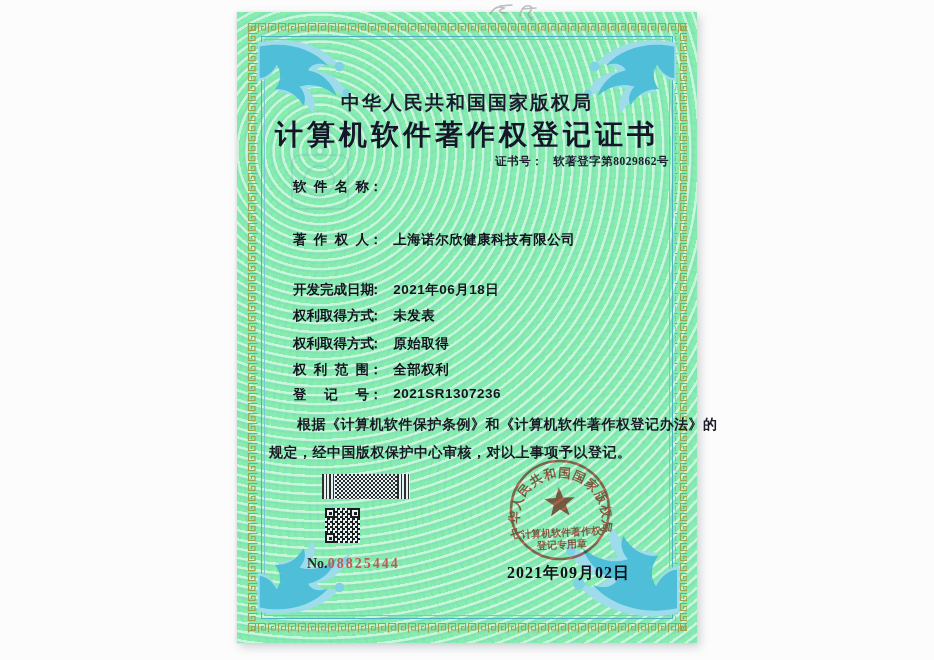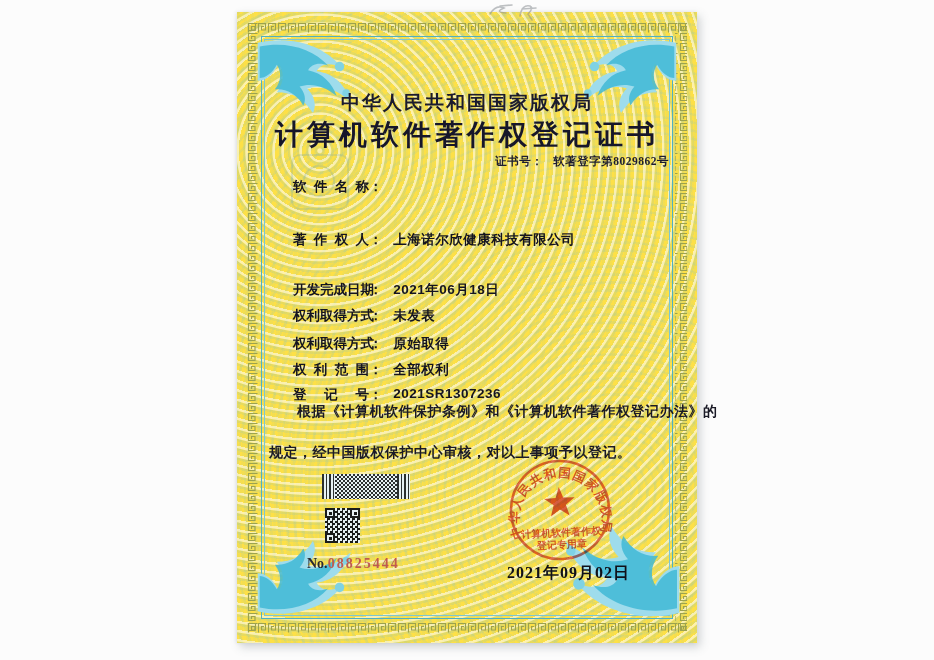--- a/index.html
+++ b/index.html
@@ -3,21 +3,21 @@
 <meta charset="utf-8">
 <style>
   html,body{margin:0;padding:0;}
   body{
     width:934px;height:660px;position:relative;overflow:hidden;
     background:#fcfcfc;
     font-family:"Liberation Serif","DejaVu Serif",serif;
   }
   .paper{
     position:absolute;left:237px;top:12px;width:460px;height:631px;
-    background-color:#fde047;
+    background-color:#86efac;
     box-shadow:3px 4px 9px rgba(90,100,108,.28), -1px 0 3px rgba(90,100,108,.12);
   }
   
   .paper::before{
     content:"";position:absolute;inset:0;
     background:
       repeating-radial-gradient(circle at 18% 22%, rgba(255,255,255,.55) 0 2px, rgba(122,192,208,.17) 3px 5px, rgba(255,255,255,0) 5px 9px),
       repeating-radial-gradient(circle at 82% 76%, rgba(122,192,208,.15) 0 2px, rgba(255,255,255,0) 3px 8px),
       repeating-linear-gradient(93deg, rgba(122,192,208,.07) 0 3px, rgba(255,255,255,0) 3px 7px);
   }
@@ -41,21 +41,21 @@
   }
   .certno{top:142px;right:28px;font-weight:bold;font-size:11.5px;letter-spacing:.5px;}
   .certno .lbl{margin-right:10px;}
   .frow{position:absolute;left:56px;z-index:3;white-space:nowrap;
     font-family:"Liberation Sans","DejaVu Sans",sans-serif;
     font-weight:bold;font-size:13.5px;color:#141420;}
   .flabel{display:inline-block;width:76px;text-align:justify;text-align-last:justify;vertical-align:top;}
   .fcolon{display:inline-block;vertical-align:top;}
   .fvalue{display:inline-block;margin-left:7px;vertical-align:top;letter-spacing:.5px;}
   .statement{left:32px;width:404px;font-weight:bold;font-size:14px;color:#1a1a26;letter-spacing:.5px;}
-  .st1{top:391px;padding-left:28px;}
+  .st1{top:404px;padding-left:28px;}
   .st2{top:432px;}
   .barcode{
     position:absolute;left:85px;top:462px;width:88px;height:25px;z-index:3;
     display:flex;align-items:stretch;
   }
   .bc-guard{width:13px;background:repeating-linear-gradient(90deg,#2b302f 0 2px,#e6f1f3 2px 4px,#2b302f 4px 5px,#e6f1f3 5px 7px);}
   .bc-mid{flex:1;
     background-color:#e6f1f3;
     background-image:repeating-linear-gradient(0deg, rgba(43,48,47,.92) 0 2px, rgba(230,241,243,.9) 2px 4px),repeating-linear-gradient(90deg, rgba(43,48,47,.55) 0 2px, rgba(230,241,243,0) 2px 4px);
     background-image:repeating-conic-gradient(#2b302f 0 25%, #e6f1f3 0 50%);

